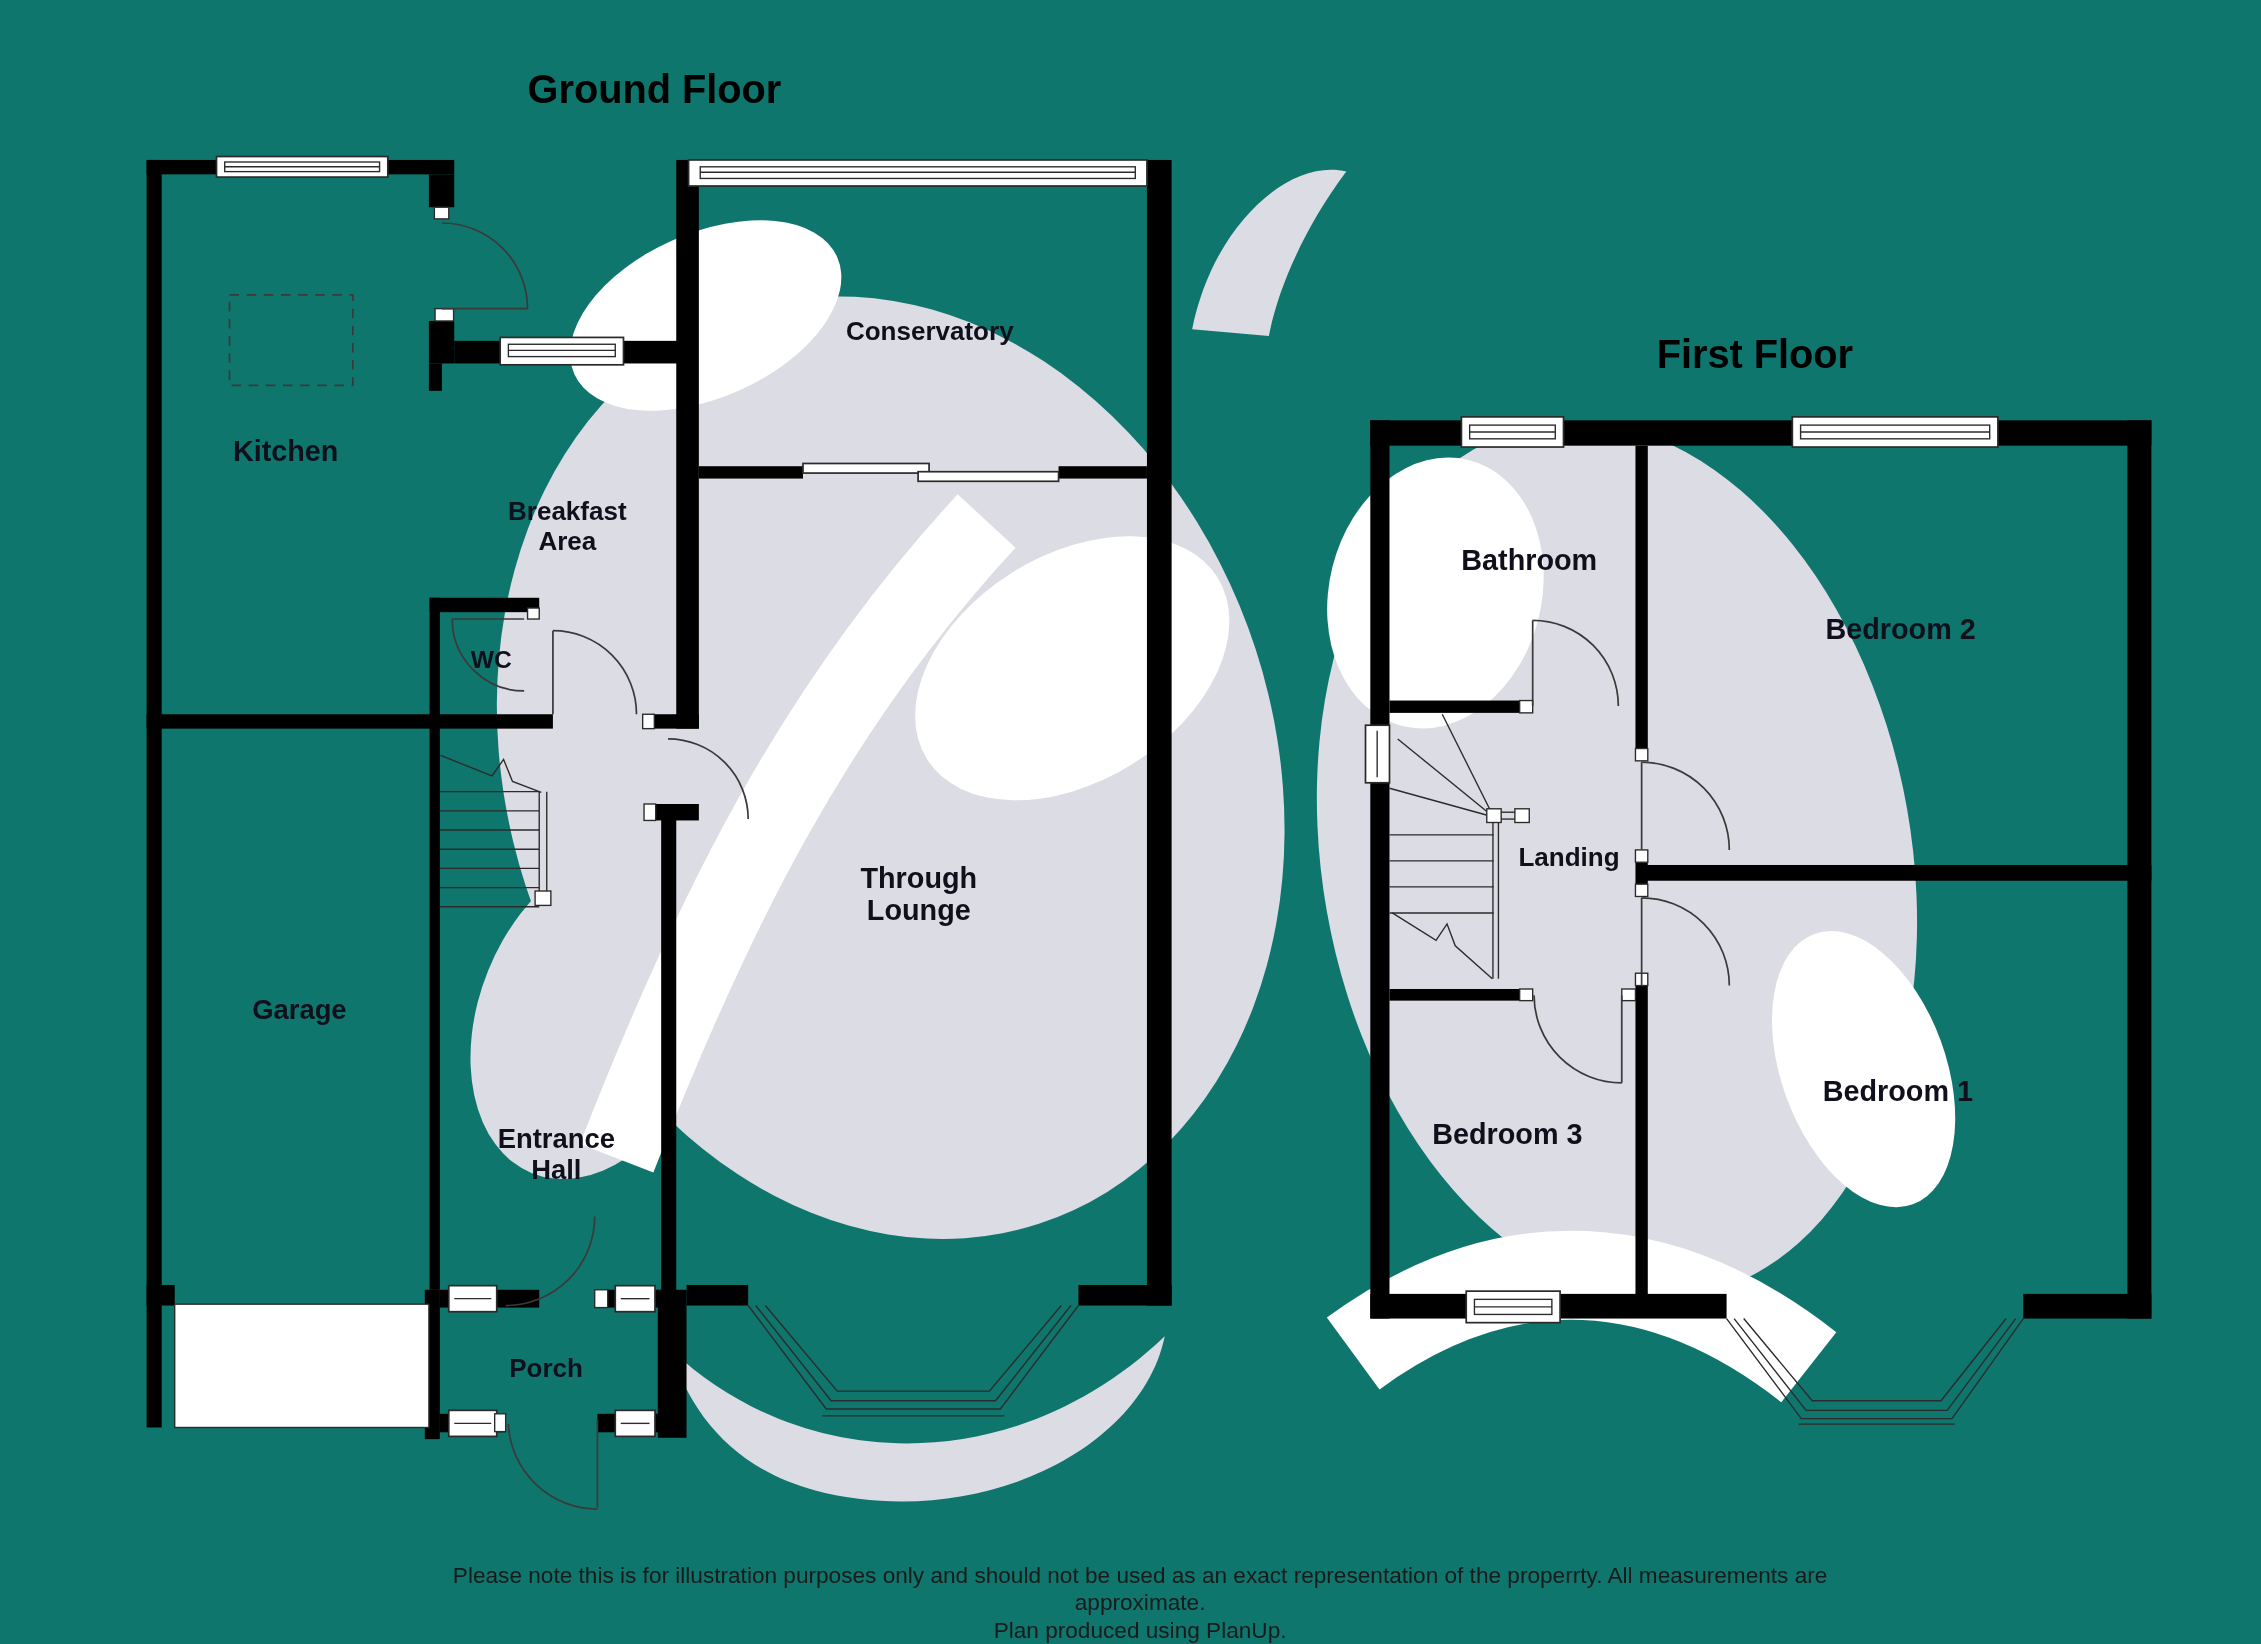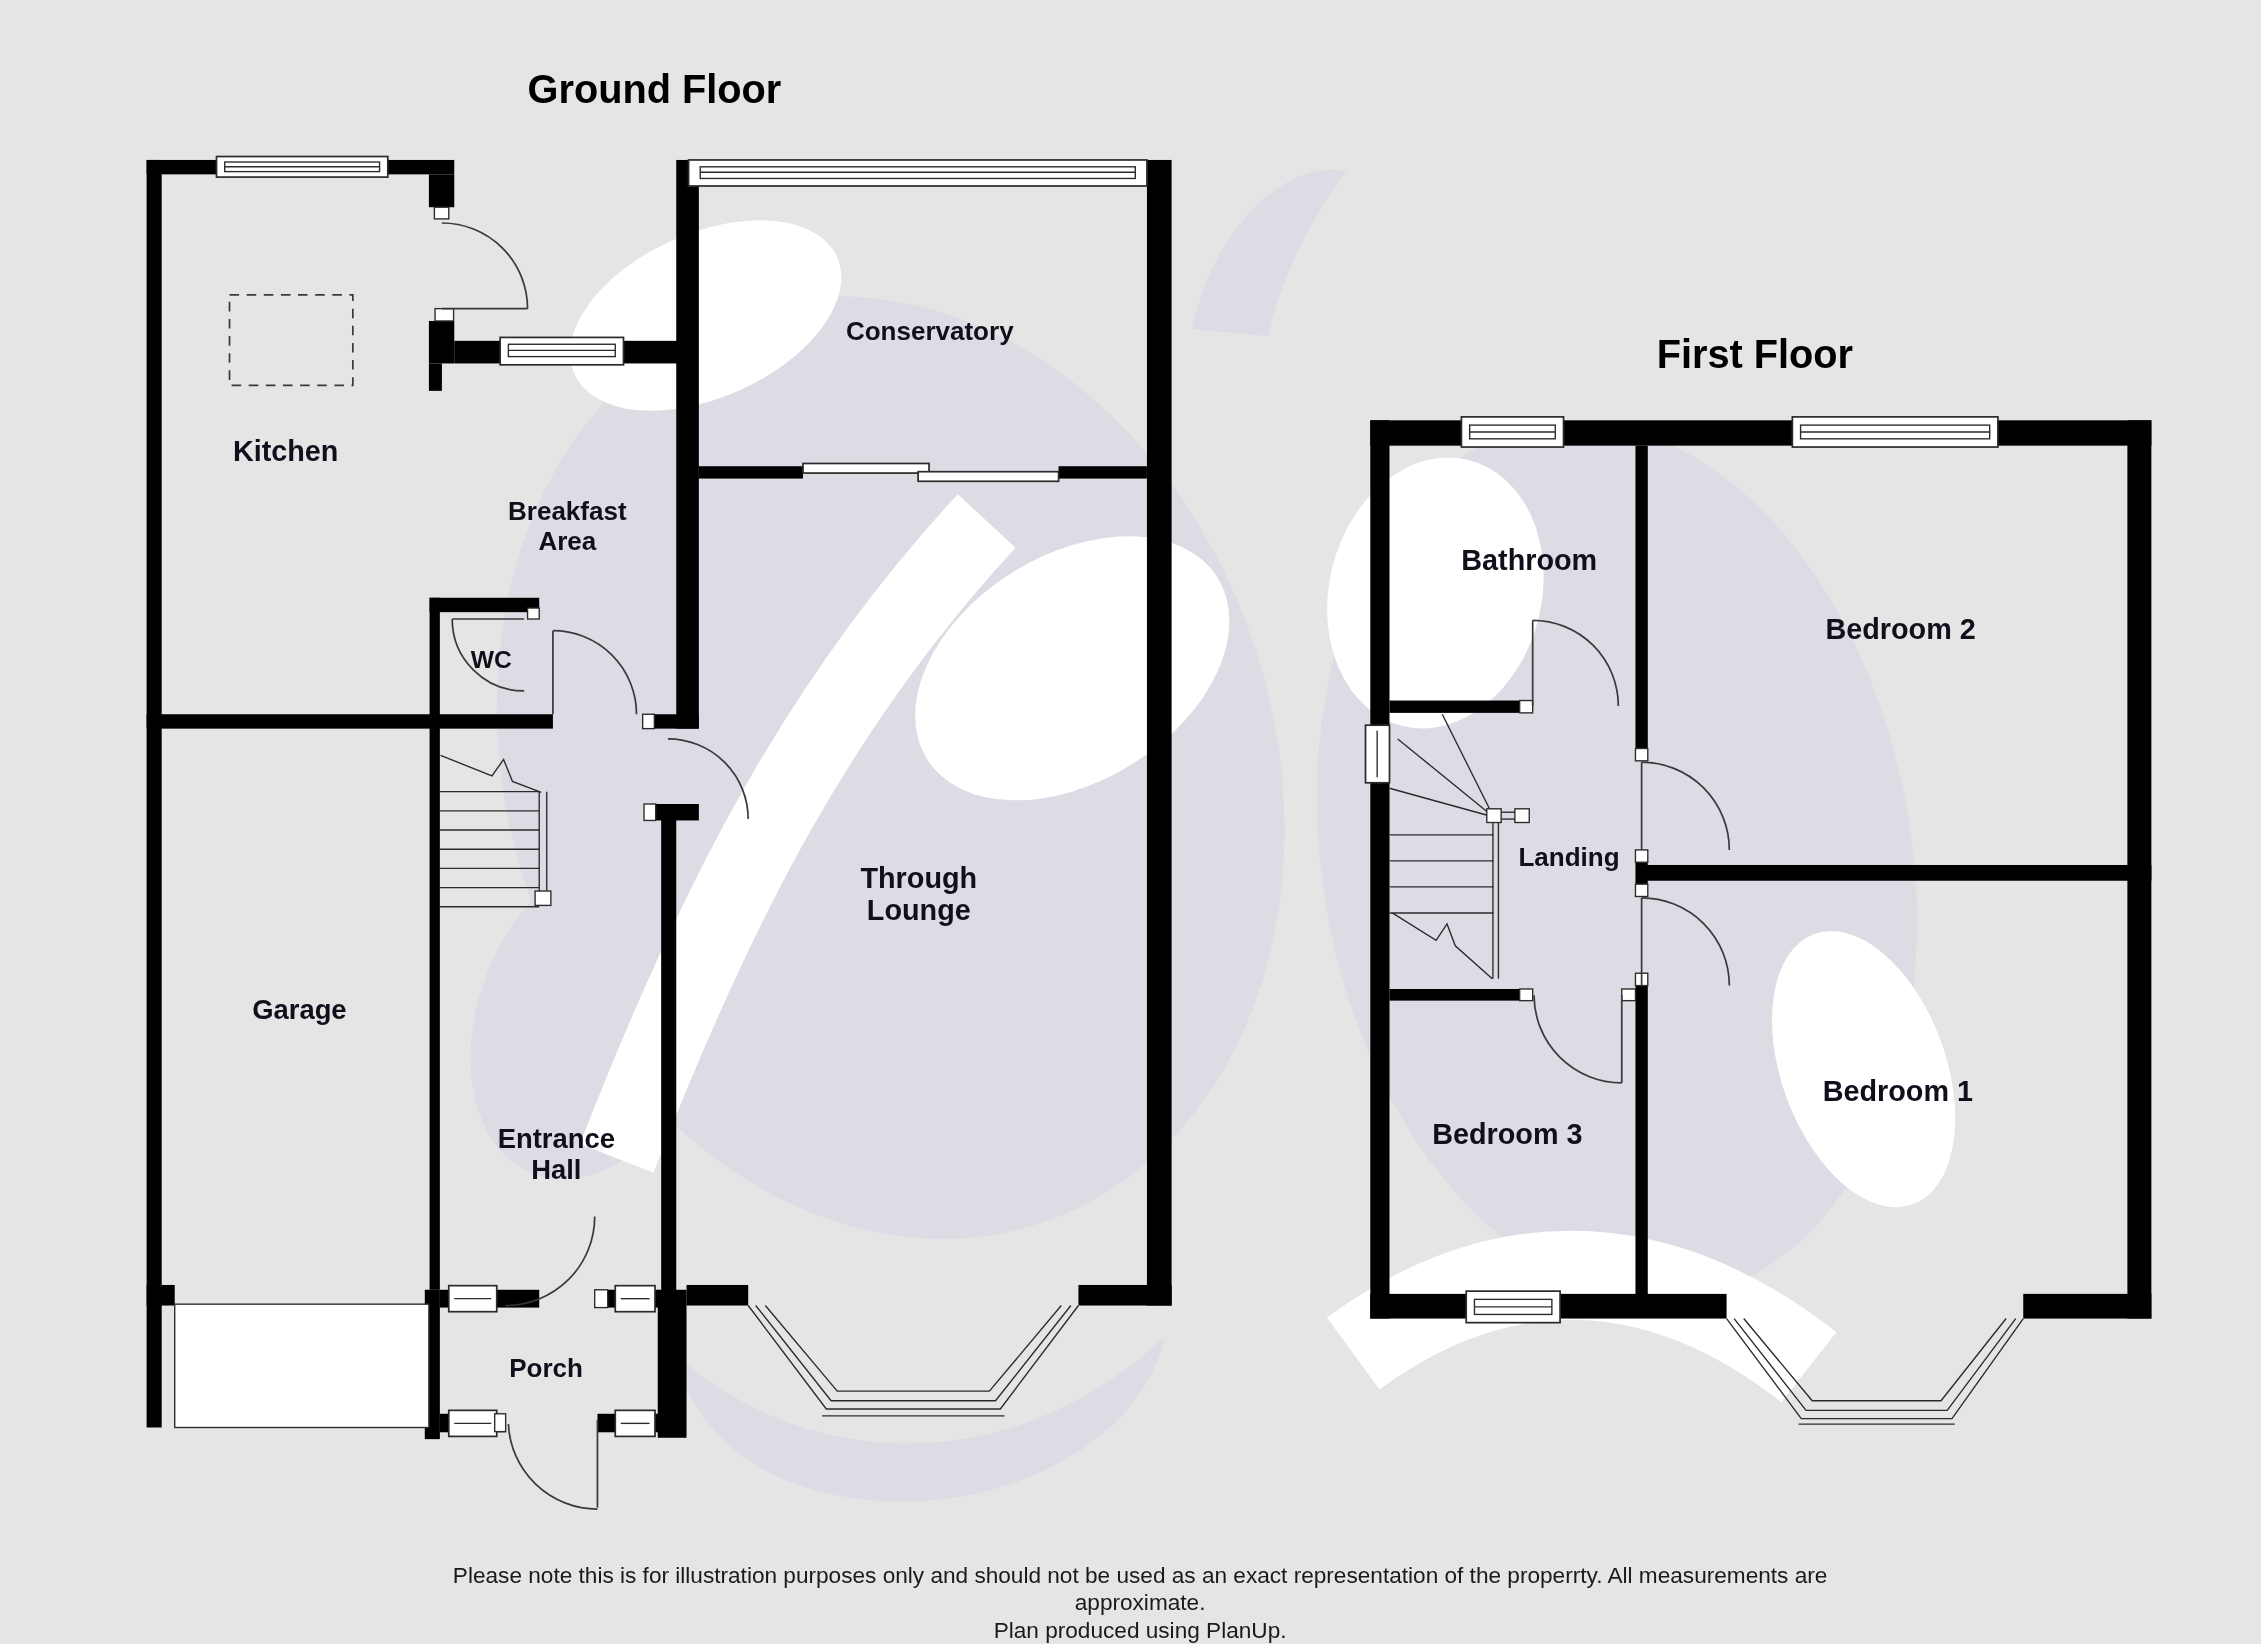--- a/index.html
+++ b/index.html
@@ -1,16 +1,16 @@
 <!DOCTYPE html>
 <html style="font-size:11px"><head>
 <meta charset="utf-8">
 <style>
   html,body{margin:0;padding:0;background:#ffffff;}
-  .plan-wrap{width:2261px;height:1645px;background:#e5e5e5;position:relative;}
+  .plan-wrap{width:2261px;height:1645px;background:#0f766e;position:relative;}
   svg{display:block;}
   svg text{font-family:"Liberation Sans","DejaVu Sans",sans-serif;}
   .title-text{font-weight:bold;font-size:58px;fill:#000000;}
   .room-label{font-weight:bold;fill:#10101c;text-anchor:middle;}
   .rl-42{font-size:42px;} .rl-40{font-size:40px;} .rl-38{font-size:38px;} .rl-36{font-size:36px;}
   .disclaimer{font-size:33px;fill:#1a1a1a;text-anchor:middle;font-weight:normal;}
   .wall{fill:#000000;stroke:none;}
   .thinline{stroke:#2b2b2b;stroke-width:2;fill:none;}
   .arc{stroke:#3a3a3a;stroke-width:2.5;fill:none;}
   .winbox{fill:#ffffff;stroke:#2b2b2b;stroke-width:2.5;}

